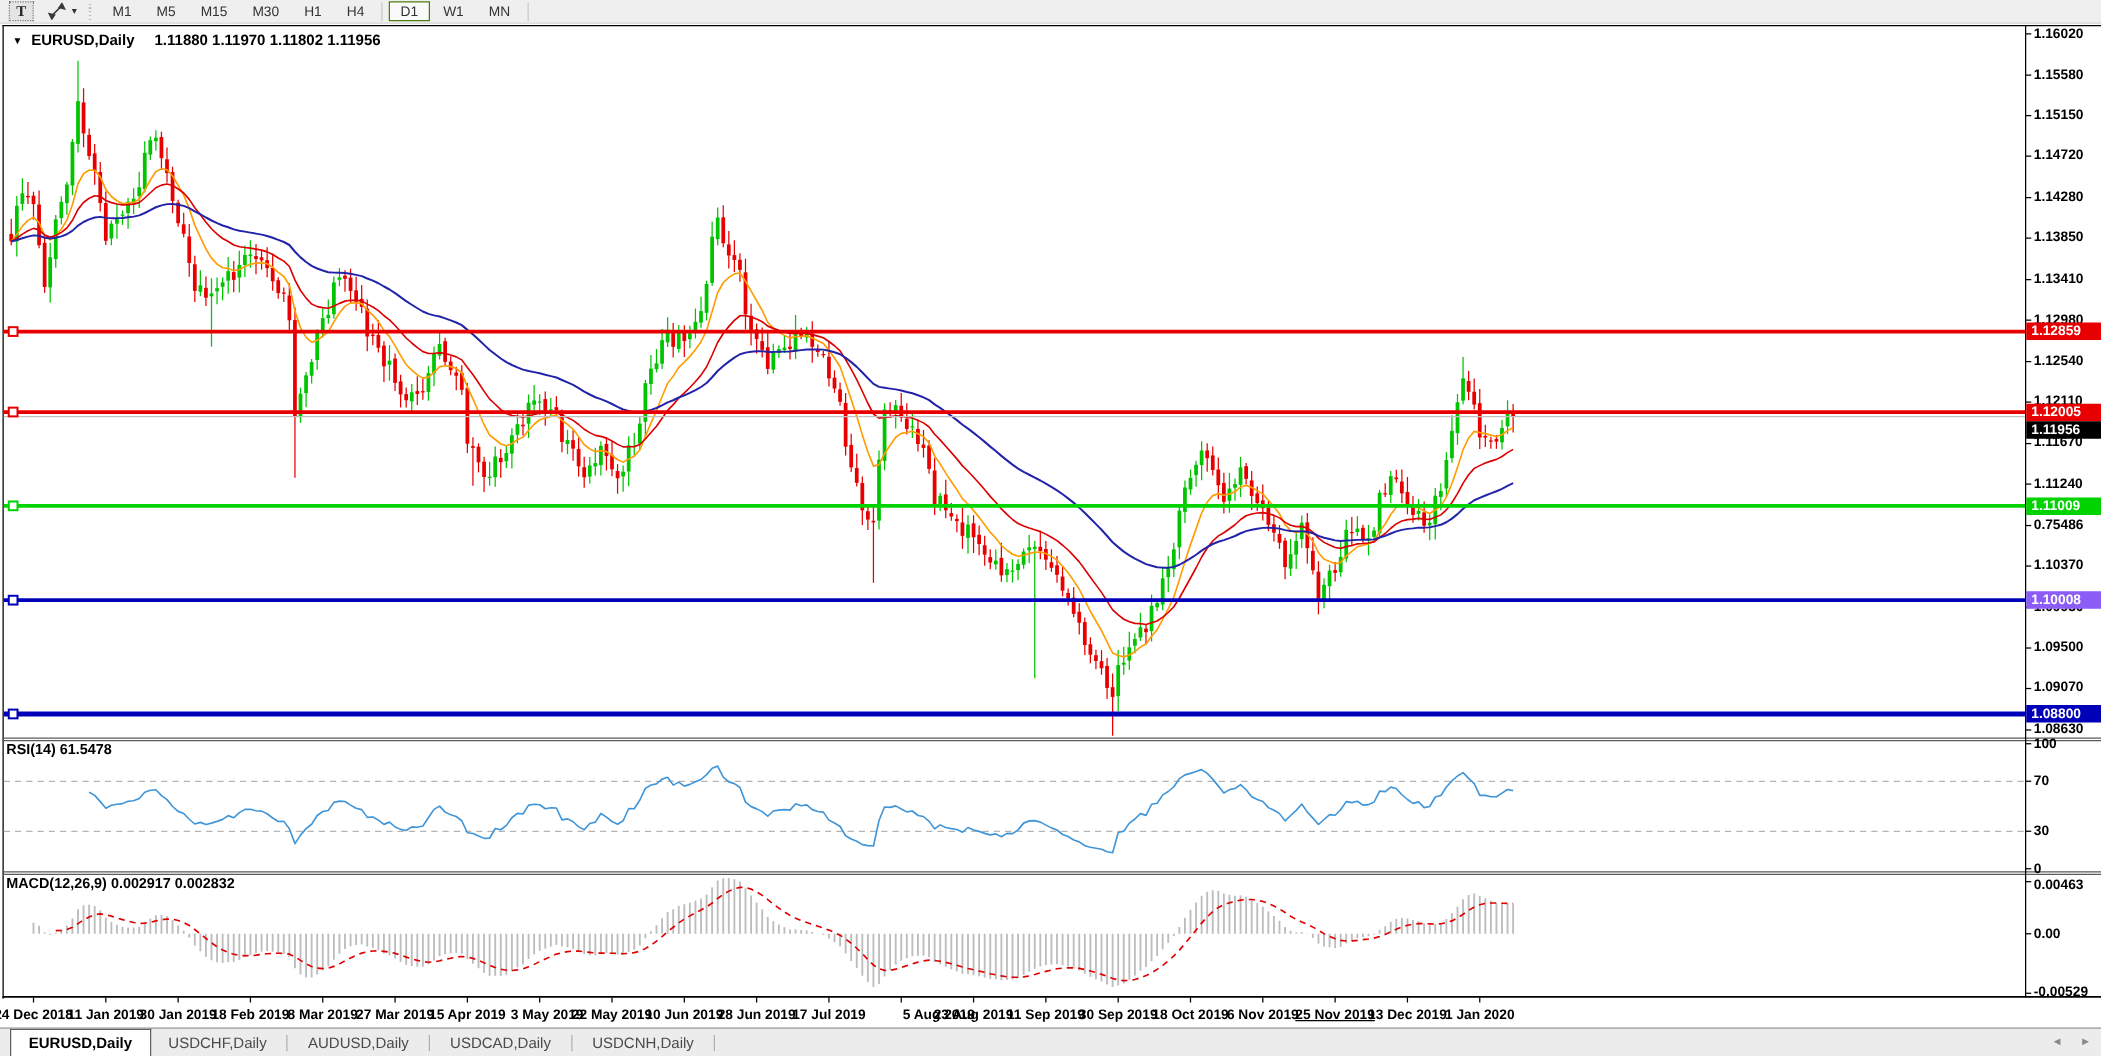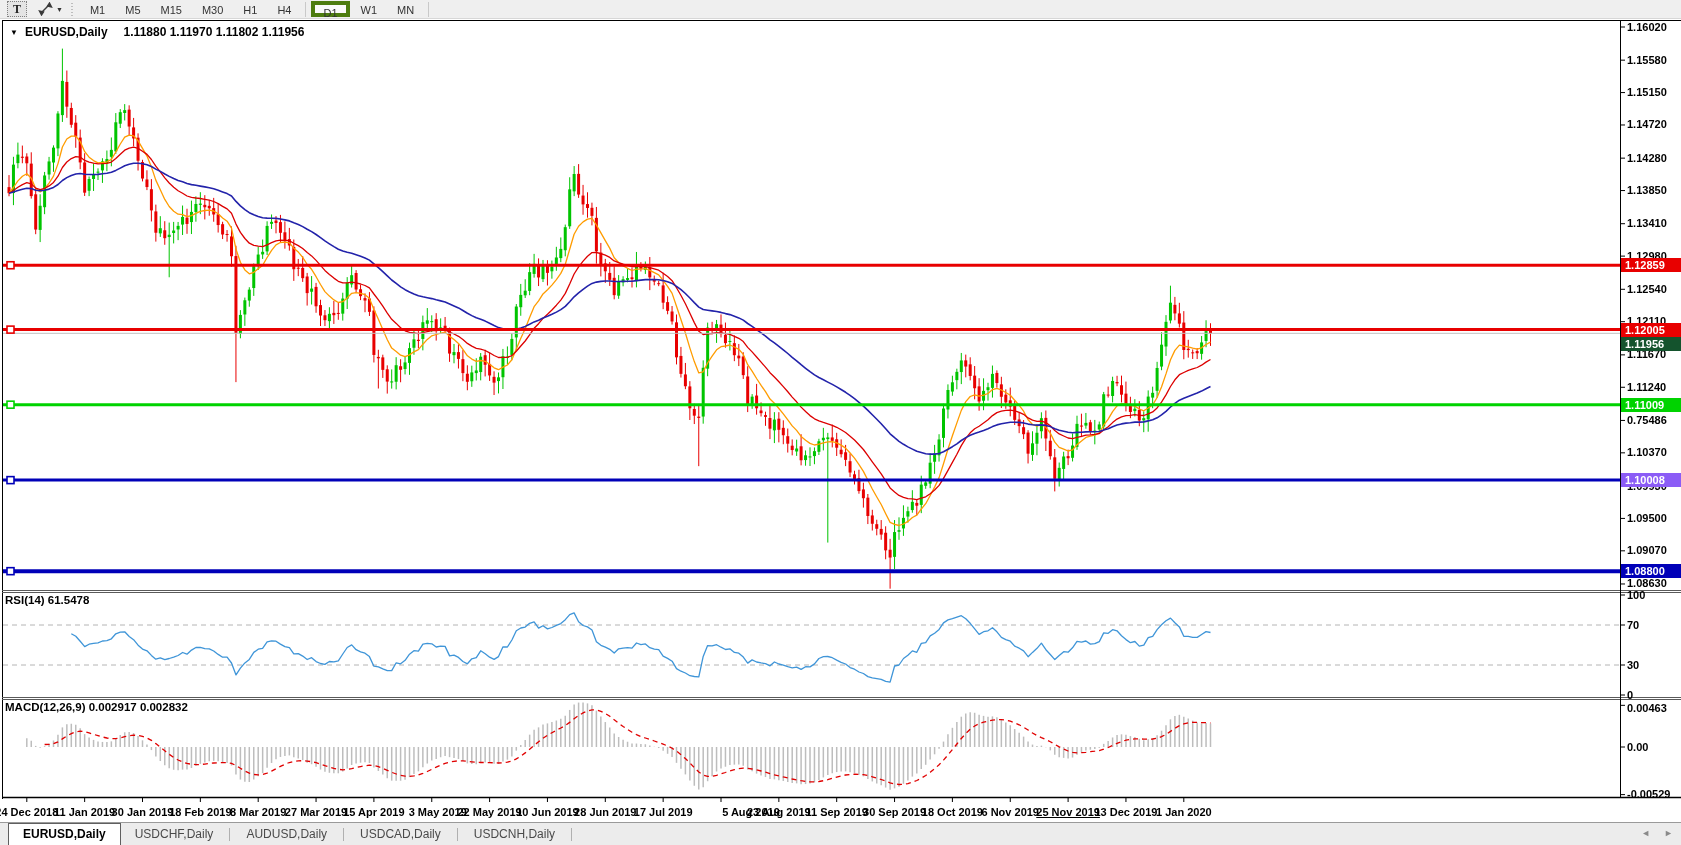--- a/index.html
+++ b/index.html
@@ -16,21 +16,21 @@
     background:#e4e4e4; display:flex; align-items:center; justify-content:center;
     font-family:"Liberation Serif", serif; font-weight:bold; font-size:12px; color:#222; }
   #arrows-tool { margin-left:11px; display:flex; align-items:center; }
   #arrows-tool svg { display:block; }
   .caret { font-size:7px; color:#333; margin-left:3px; }
   .grip { width:3px; height:14px; margin:0 6px 0 8px;
     background-image:repeating-linear-gradient(#bdbdbd 0 1px, transparent 1px 3px);
     background-size:2px 100%; background-repeat:no-repeat; background-position:0 1px; }
   .tfbtn { padding:1px 8px; height:16px; line-height:14px; font-size:11px; color:#333;
     margin:0 1px; border:1px solid transparent; }
-  .tfbtn.active { background:#fafafa; border:4px solid #4d7c0f; }
+  .tfbtn.active { background:#fafafa; border:1px solid #4d7c0f; }
 
   
   #chart-frame { position:absolute; left:0; top:20px; width:1681px; height:801px; background:#fff; }
   #chart-svg { position:absolute; left:0; top:0; }
   #chart-title { position:absolute; left:10px; top:5px; font-size:12px; font-weight:bold;
     color:#000; letter-spacing:0; display:flex; align-items:center; }
   #chart-title .tri { font-size:8px; margin-right:7px; }
   #chart-title .ohlc { margin-left:16px; font-weight:bold; }
   .ind-label { position:absolute; left:5px; font-size:11.5px; font-weight:bold; color:#000; }
 
@@ -1009,21 +1009,21 @@
         <div class="ticklabel" style="top: 638.5px;">30</div>
         <div class="ticklabel" style="top: 668.5px;">0</div>
         <div class="ticklabel" style="top: 682px;">0.00463</div>
         <div class="ticklabel" style="top: 720.5px;">0.00</div>
         <div class="ticklabel" style="top: 768.11px;">-0.00529</div>
         <div class="pricetag" style="background: rgb(232, 0, 0); top: 238.245px;">1.12859</div>
         <div class="pricetag" style="background: rgb(232, 0, 0); top: 302.611px;">1.12005</div>
         <div class="pricetag" style="background: rgb(0, 211, 0); top: 377.679px;">1.11009</div>
         <div class="pricetag" style="background: #8b5cf6; top: 453.124px;">1.10008</div>
         <div class="pricetag" style="background: rgb(0, 0, 184); top: 544.171px;">1.08800</div>
-        <div class="pricetag" style="background: #14532d; top: 316.611px;">1.11956</div>
+        <div class="pricetag" style="background: #000000; top: 316.611px;">1.11956</div>
       </div>
     <div id="date-labels">
         <div class="datelabel" style="left: -18.2px; top: 786px;">24 Dec 2018</div>
         <div class="datelabel" style="left: 39.65px; top: 786px;">11 Jan 2019</div>
         <div class="datelabel" style="left: 97.5px; top: 786px;">30 Jan 2019</div>
         <div class="datelabel" style="left: 155.35px; top: 786px;">18 Feb 2019</div>
         <div class="datelabel" style="left: 213.2px; top: 786px;">8 Mar 2019</div>
         <div class="datelabel" style="left: 271.05px; top: 786px;">27 Mar 2019</div>
         <div class="datelabel" style="left: 328.9px; top: 786px;">15 Apr 2019</div>
         <div class="datelabel" style="left: 386.75px; top: 786px; padding-left: 12px;">3 May 2019</div>

